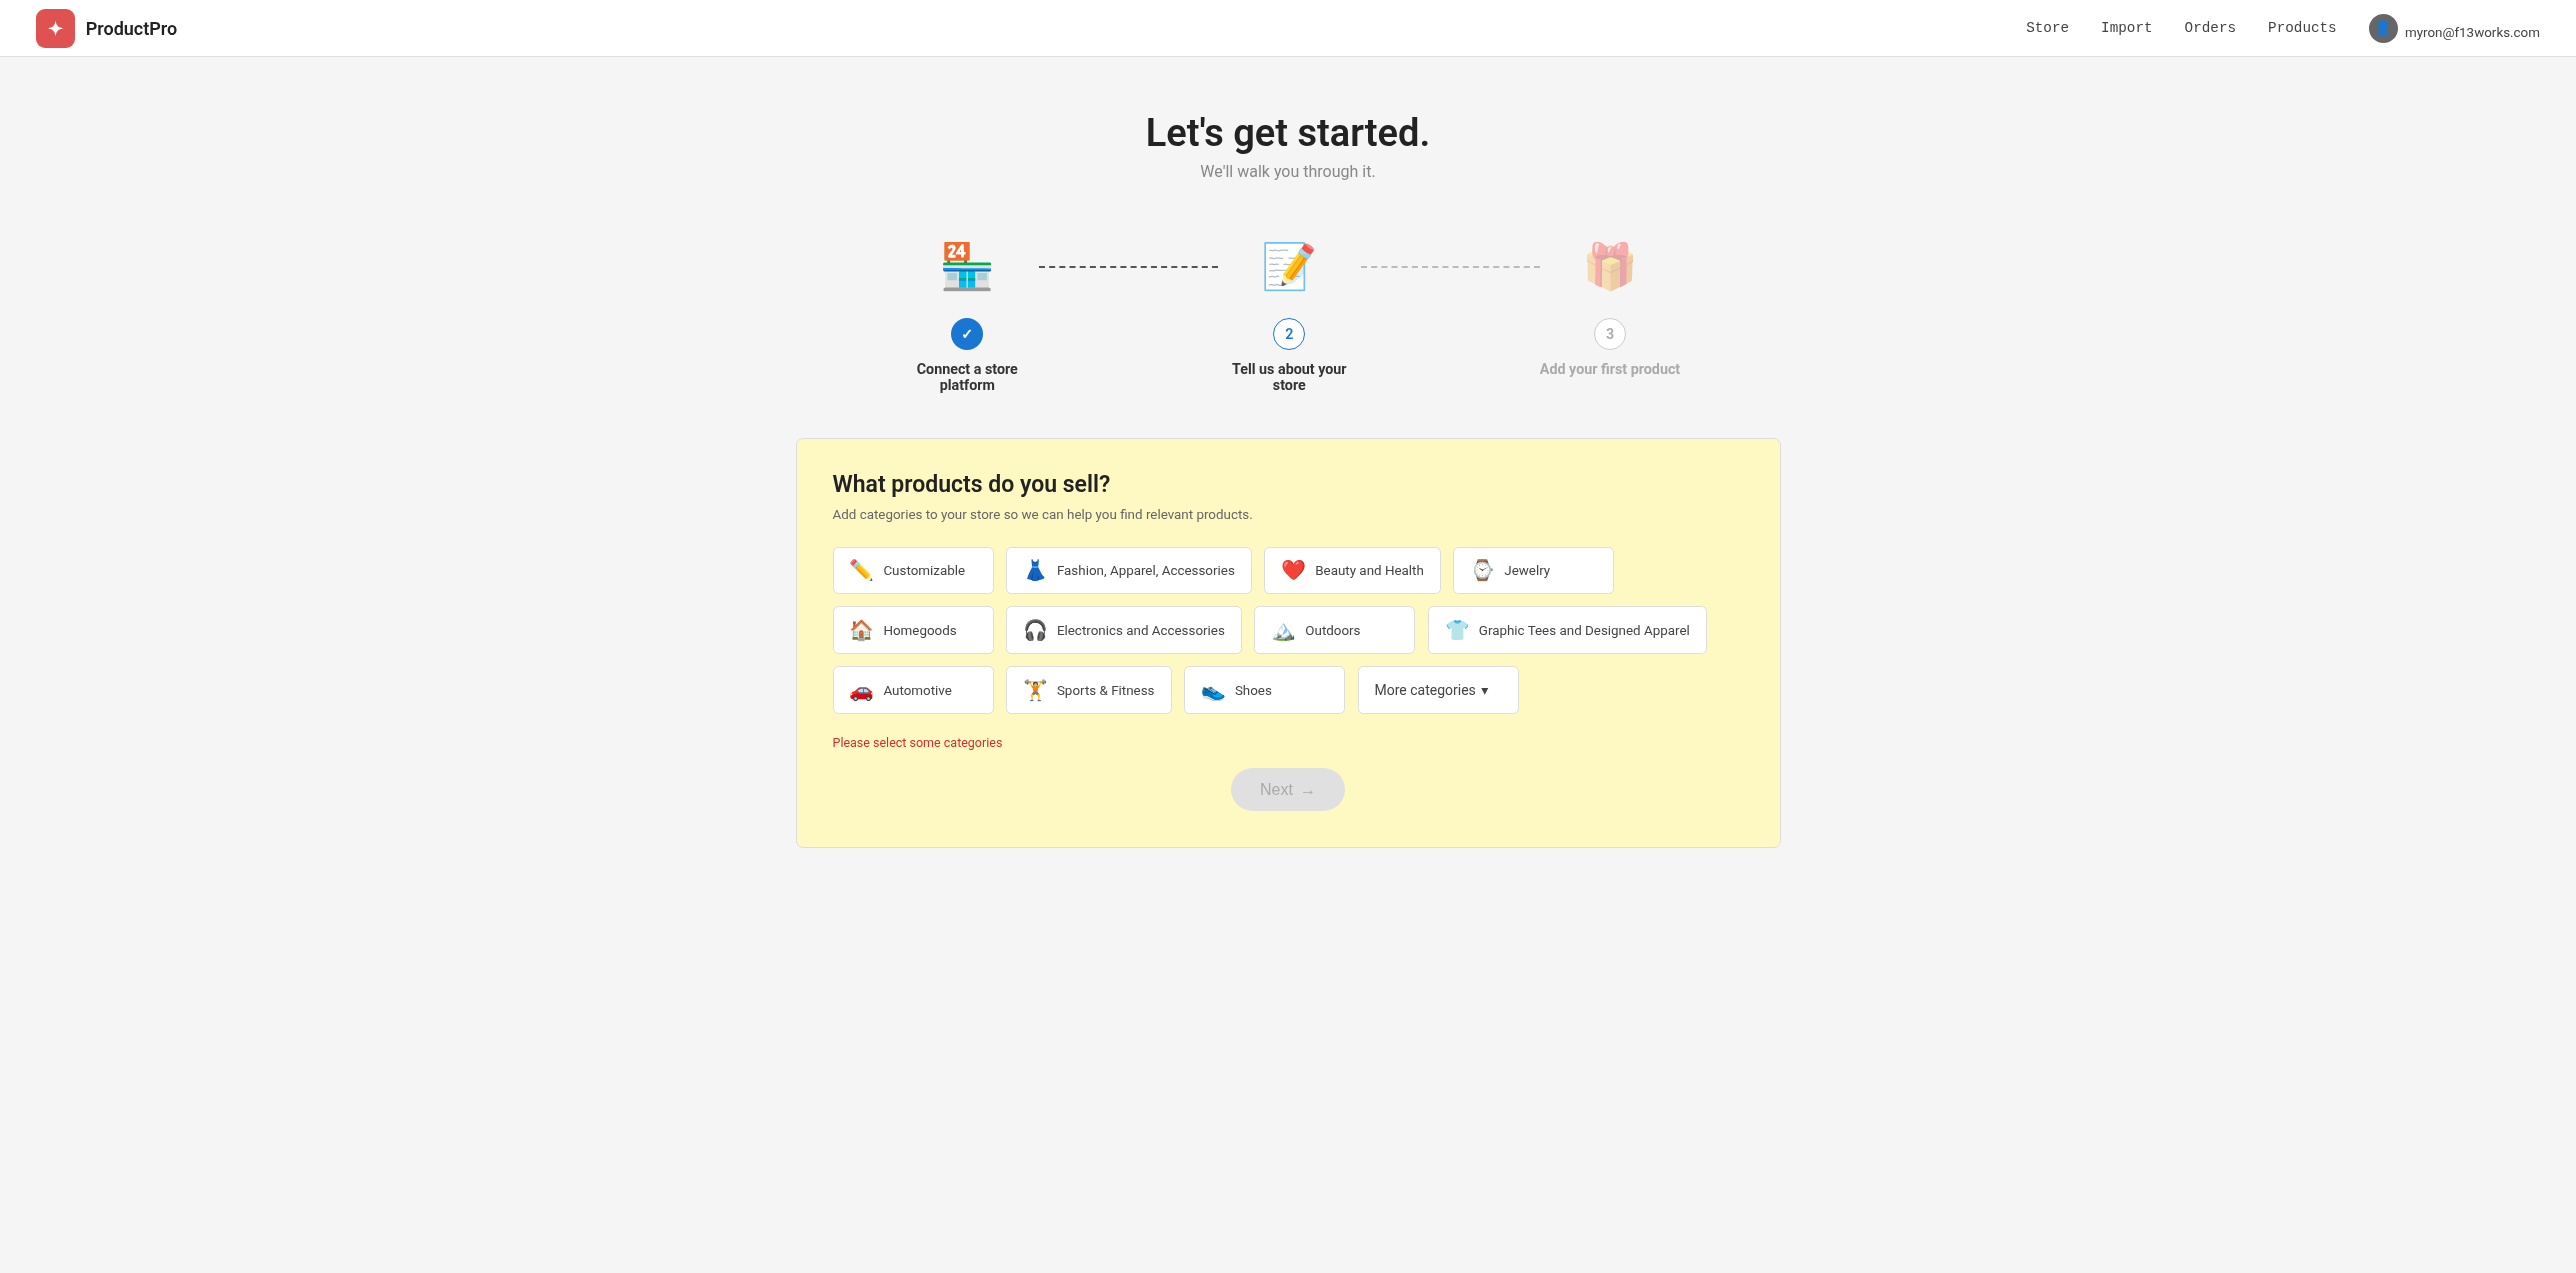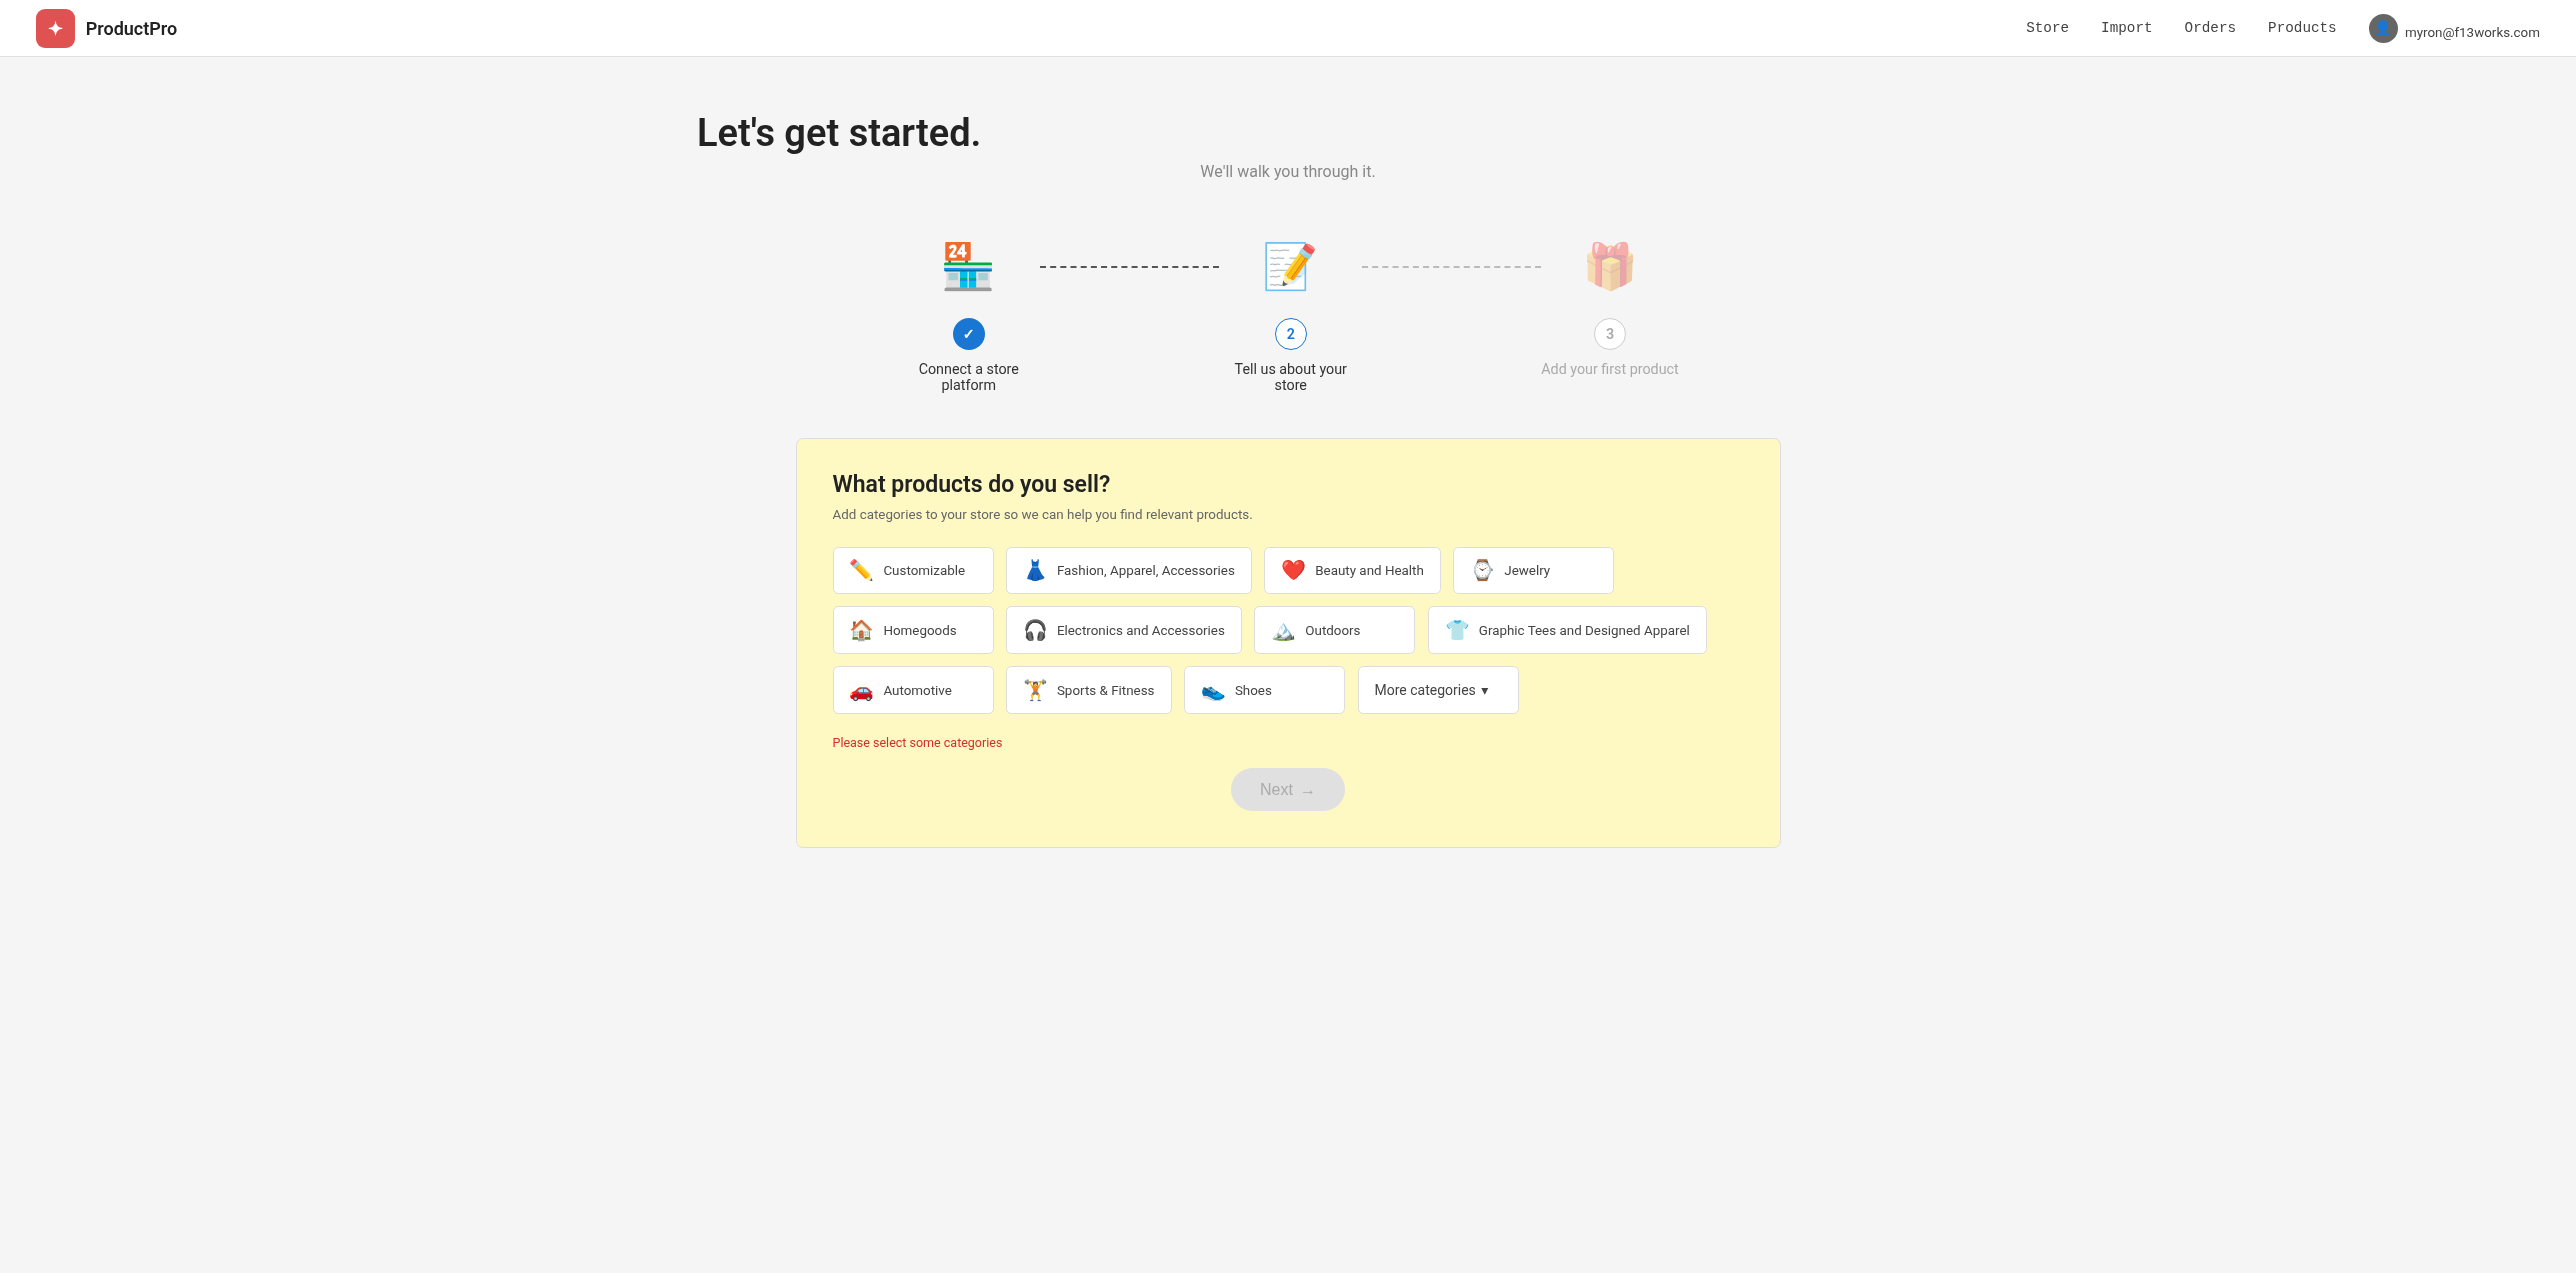--- a/index.html
+++ b/index.html
@@ -74,21 +74,21 @@
     }
 
     
     .main {
       padding: 54px 36px 36px;
       max-width: 1254px;
       margin: 0 auto;
     }
 
     .page-heading {
-      text-align: left;
+      text-align: center;
       margin-bottom: 7.2px;
     }
     .page-heading h1 {
       font-size: 38px;
       font-weight: 600;
       color: #222;
     }
     .page-subheading {
       text-align: center;
       font-size: 16px;
@@ -137,21 +137,21 @@
       border: 1.8px solid #1976d2;
       color: #1976d2;
     }
     .step-badge.inactive {
       background: #fff;
       border: 1.8px solid #ccc;
       color: #aaa;
     }
     .step-label {
       font-size: 14.3px;
-      font-weight: 400;
+      font-weight: 700;
       color: #333;
       text-align: center;
       max-width: 143px;
     }
     .step-label.inactive {
       color: #aaa;
     }
 
     .step-connector {
       width: 179px;

